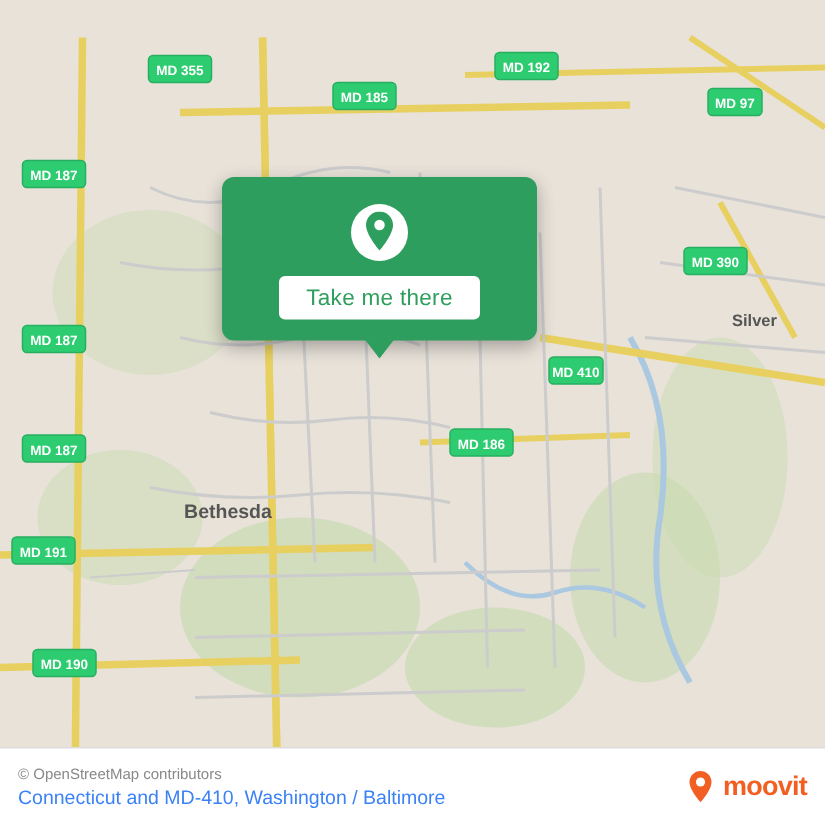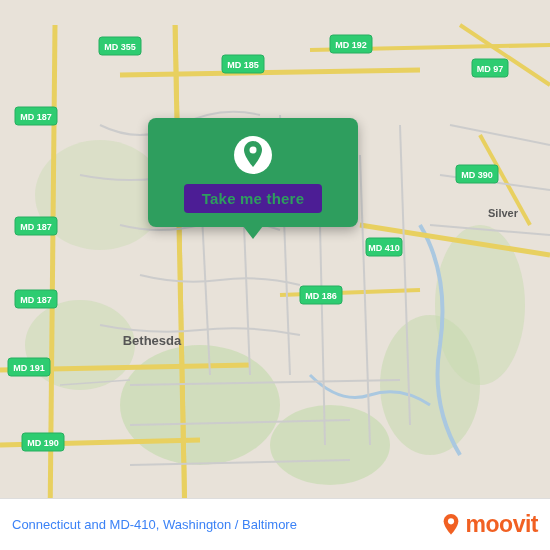--- a/index.html
+++ b/index.html
@@ -68,27 +68,27 @@
       height: 38px;
       background: #fff;
       border-radius: 50%;
       display: flex;
       align-items: center;
       justify-content: center;
       margin-bottom: 10px;
     }
 
     .popup-btn {
-      background: #4c1d95;
+      background: #ffffff;
       color: #2e9e5e;
       border: none;
       border-radius: 4px;
       padding: 6px 18px;
       font-size: 15px;
-      font-weight: 700;
+      font-weight: 400;
       cursor: pointer;
       letter-spacing: 0.2px;
     }
 
     
     .bottom-bar {
       position: absolute;
       bottom: 0;
       left: 0;
       right: 0;
@@ -124,21 +124,21 @@
       align-items: center;
       gap: 4px;
     }
 
     .moovit-pin {
       width: 22px;
       height: 22px;
     }
 
     .moovit-text {
-      font-size: 23px;
+      font-size: 18px;
       font-weight: 700;
       color: #f16022;
       letter-spacing: -0.5px;
     }
   </style>
 </head>
 <body>
 
 <div id="map-container">
   <div class="map-bg"></div>
@@ -245,20 +245,21 @@
       <svg width="24" height="28" viewBox="0 0 24 28" fill="none" xmlns="http://www.w3.org/2000/svg">
         <path d="M12 0C7.026 0 3 4.026 3 9c0 6.75 9 17 9 17s9-10.25 9-17c0-4.974-4.026-9-9-9z" fill="#2e9e5e"></path>
         <circle cx="12" cy="9" r="3.5" fill="white"></circle>
       </svg>
     </div>
     <button class="popup-btn">Take me there</button>
   </div>
 
   <div class="bottom-bar">
     <div class="bottom-left">
+      <span class="attribution">© OpenStreetMap contributors</span>
       <span class="location-label">Connecticut and MD-410, Washington / Baltimore</span>
     </div>
     <div class="moovit-logo">
       <svg class="moovit-pin" viewBox="0 0 32 36" fill="none" xmlns="http://www.w3.org/2000/svg">
         <path d="M16 0C9.373 0 4 5.373 4 12c0 9 12 22 12 22S28 21 28 12C28 5.373 22.627 0 16 0z" fill="#f16022"></path>
         <circle cx="16" cy="12" r="5" fill="white"></circle>
       </svg>
       <span class="moovit-text">moovit</span>
     </div>
   </div>

